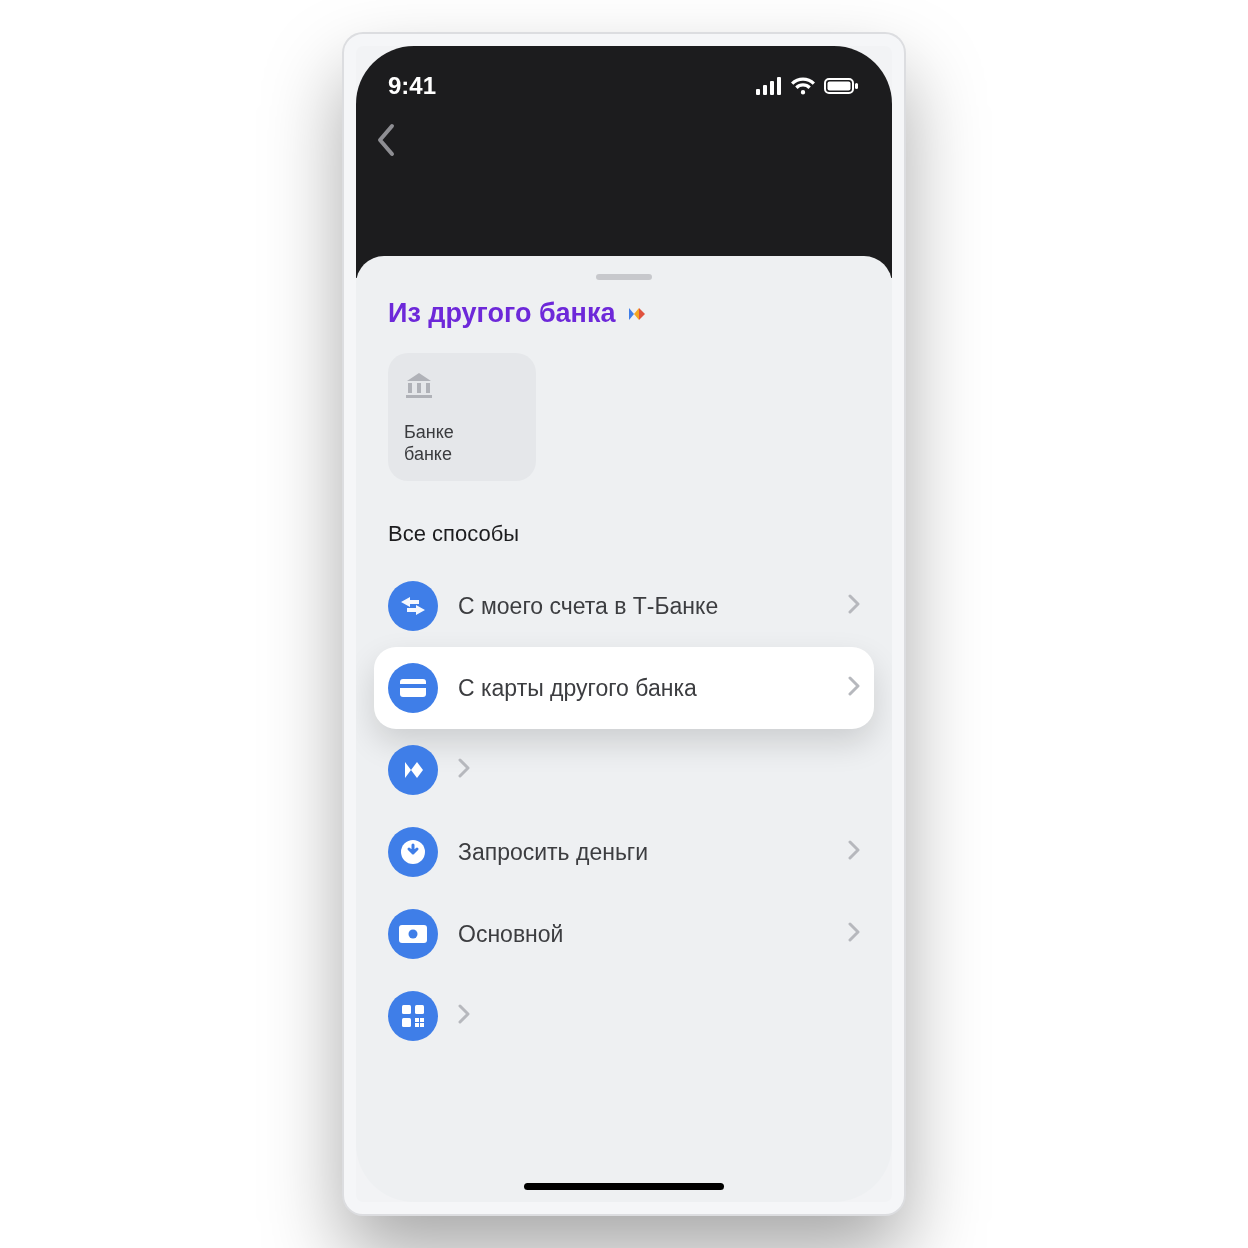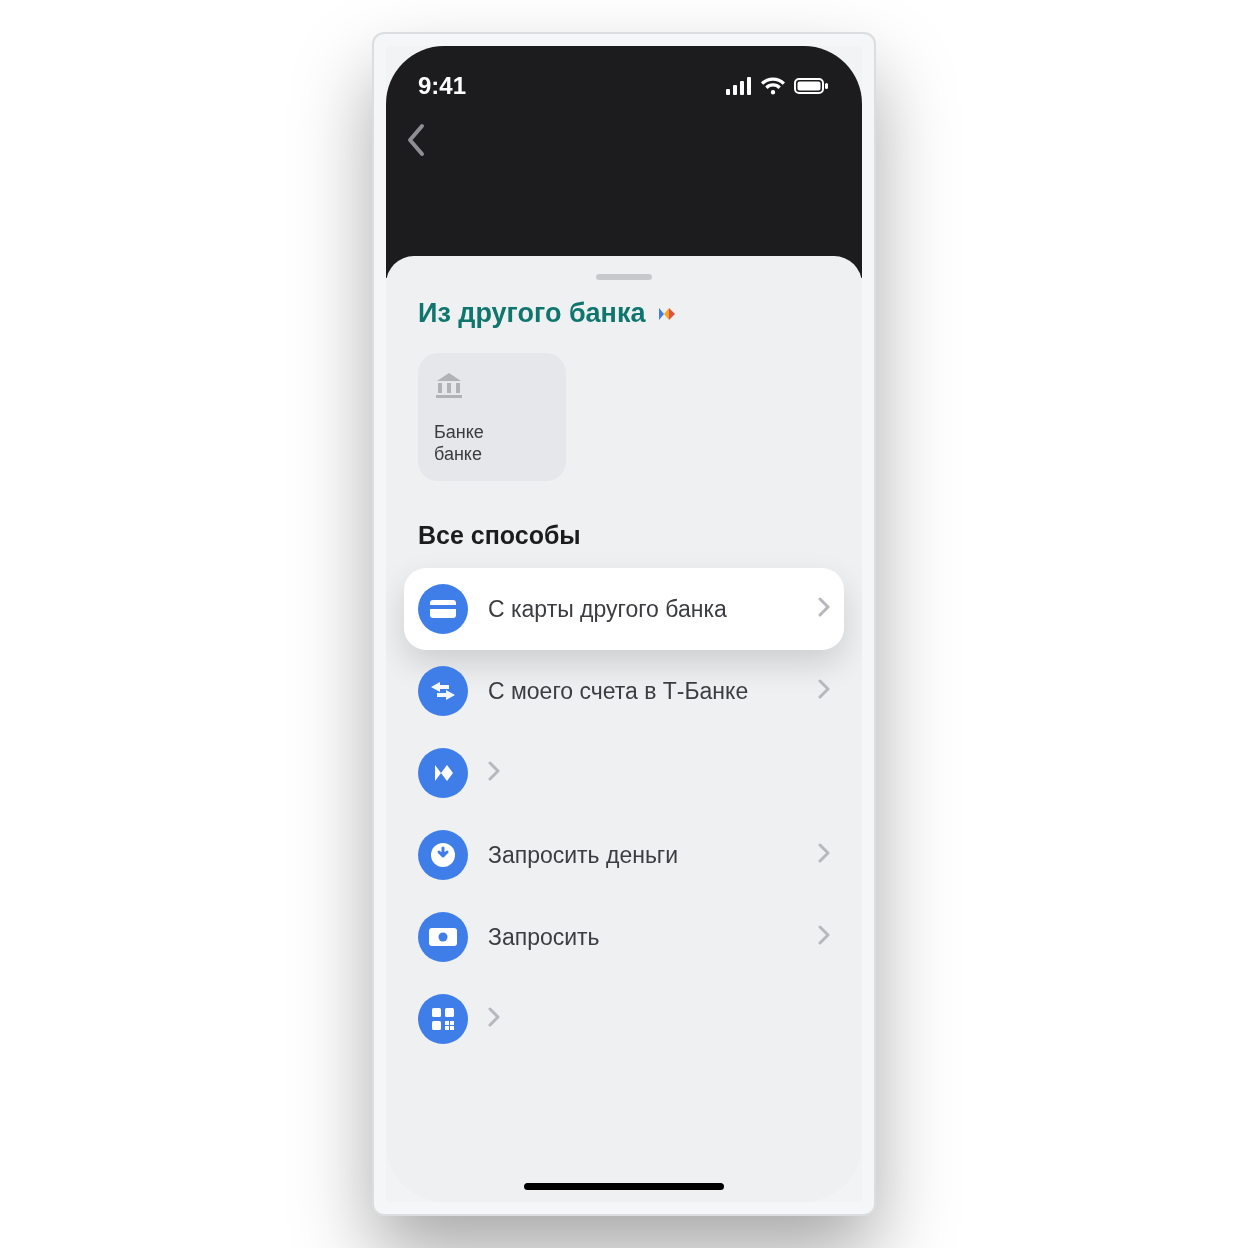--- a/index.html
+++ b/index.html
@@ -3,23 +3,23 @@
 <meta charset="utf-8">
 <style>
   * { box-sizing: border-box; margin: 0; padding: 0; }
   body {
     width: 1248px; height: 1248px;
     background: #ffffff;
     display: flex; align-items: center; justify-content: center;
     font-family: -apple-system, "SF Pro Text", "Helvetica Neue", Arial, sans-serif;
   }
   .device {
-    width: 500px; height: 1180px;
+    width: 560px; height: 1180px;
     background: #f2f3f5;
-    border-radius: 10px;
+    border-radius: 19px;
     border: 12px solid #f5f6f8;
     box-shadow:
       0 0 0 2px #dcdde0,
       0 40px 80px rgba(0,0,0,0.35);
     overflow: hidden;
     position: relative;
   }
   .screen {
     position: absolute; inset: 0;
     border-radius: 58px;
@@ -71,40 +71,40 @@
     padding: 18px 0 0;
     display: flex; flex-direction: column;
   }
   .grabber {
     width: 56px; height: 6px; border-radius: 3px;
     background: #c7c8cc;
     margin: 0 auto 18px;
   }
   .sheet h2 {
     font-size: 27px; font-weight: 700;
-    color: #0f766e;
+    color: #6d28d9;
     padding: 0 32px;
     display: flex; align-items: center; gap: 10px;
   }
   .sbp-badge svg { display: block; }
 
   .bank-tile {
     margin: 24px 0 0 32px;
     width: 148px;
     background: #e5e7ea;
     border-radius: 20px;
     padding: 18px 16px 16px;
   }
   .bank-tile .icon { color: #b0b2b8; margin-bottom: 18px; }
   .bank-tile .label {
     font-size: 18px; line-height: 22px; color: #3a3b3e; font-weight: 500;
   }
 
   .section-title {
-    font-size: 25px; font-weight: 700; color: #1c1c1e;
+    font-size: 22px; font-weight: 400; color: #1c1c1e;
     padding: 40px 32px 12px;
   }
 
   .list { padding: 6px 18px 0; }
   .row {
     display: flex; align-items: center;
     padding: 16px 14px;
     gap: 20px;
     border-radius: 22px;
   }
@@ -204,51 +204,51 @@
         <div class="label">
           <span>Банке</span><br>
           <span>банке</span>
         </div>
       </div>
 
       <div class="section-title">Все способы</div>
 
       <div class="list">
 
+        <div class="row">
+          <div class="avatar">
+            <svg width="28" height="22" viewBox="0 0 28 22">
+                <path d="M2 7l9-5v3h9v4h-9v3L2 7zm24 8l-9 5v-3H8v-4h9v-3l9 5z" fill="#fff" opacity="0.95"></path>
+              </svg>
+          </div>
+          <div class="label">С моего счета в Т‑Банке</div>
+          <span class="chev">
+            <svg width="12" height="20" viewBox="0 0 12 20">
+                <path d="M2 2l8 8-8 8" fill="none" stroke="currentColor" stroke-width="3" stroke-linecap="round" stroke-linejoin="round"></path>
+              </svg>
+          </span>
+        </div>
+
         <div class="row highlight">
           <div class="avatar">
             <svg width="28" height="20" viewBox="0 0 28 20">
                 <rect x="1" y="1" width="26" height="18" rx="3" fill="#fff"></rect>
                 <rect x="1" y="6" width="26" height="4" fill="#3f7ee8"></rect>
               </svg>
           </div>
           <div class="label">С карты другого банка</div>
           <span class="chev">
             <svg width="12" height="20" viewBox="0 0 12 20">
                 <path d="M2 2l8 8-8 8" fill="none" stroke="currentColor" stroke-width="3" stroke-linecap="round" stroke-linejoin="round"></path>
               </svg>
           </span>
         </div>
 
         <div class="row">
           <div class="avatar">
-            <svg width="28" height="22" viewBox="0 0 28 22">
-                <path d="M2 7l9-5v3h9v4h-9v3L2 7zm24 8l-9 5v-3H8v-4h9v-3l9 5z" fill="#fff" opacity="0.95"></path>
-              </svg>
-          </div>
-          <div class="label">С моего счета в Т‑Банке</div>
-          <span class="chev">
-            <svg width="12" height="20" viewBox="0 0 12 20">
-                <path d="M2 2l8 8-8 8" fill="none" stroke="currentColor" stroke-width="3" stroke-linecap="round" stroke-linejoin="round"></path>
-              </svg>
-          </span>
-        </div>
-
-        <div class="row">
-          <div class="avatar">
             <svg width="24" height="24" viewBox="0 0 24 24">
                 <path d="M4 4l6 8-6 8V4zm6 8l6-8v16l-6-8zm6-8l6 8-6 8V4z" fill="#fff"></path>
               </svg>
           </div>
           <span class="chev">
             <svg width="12" height="20" viewBox="0 0 12 20">
                 <path d="M2 2l8 8-8 8" fill="none" stroke="currentColor" stroke-width="3" stroke-linecap="round" stroke-linejoin="round"></path>
               </svg>
           </span>
         </div>
@@ -268,21 +268,21 @@
           </span>
         </div>
 
         <div class="row">
           <div class="avatar">
             <svg width="30" height="20" viewBox="0 0 30 20">
                 <rect x="1" y="1" width="28" height="18" rx="3" fill="#fff"></rect>
                 <circle cx="15" cy="10" r="4.5" fill="#3f7ee8"></circle>
               </svg>
           </div>
-          <div class="label">Запросить</div>
+          <div class="label">Основной</div>
           <span class="chev">
             <svg width="12" height="20" viewBox="0 0 12 20">
                 <path d="M2 2l8 8-8 8" fill="none" stroke="currentColor" stroke-width="3" stroke-linecap="round" stroke-linejoin="round"></path>
               </svg>
           </span>
         </div>
 
         <div class="row">
           <div class="avatar">
             <svg width="24" height="24" viewBox="0 0 24 24" fill="#fff">

